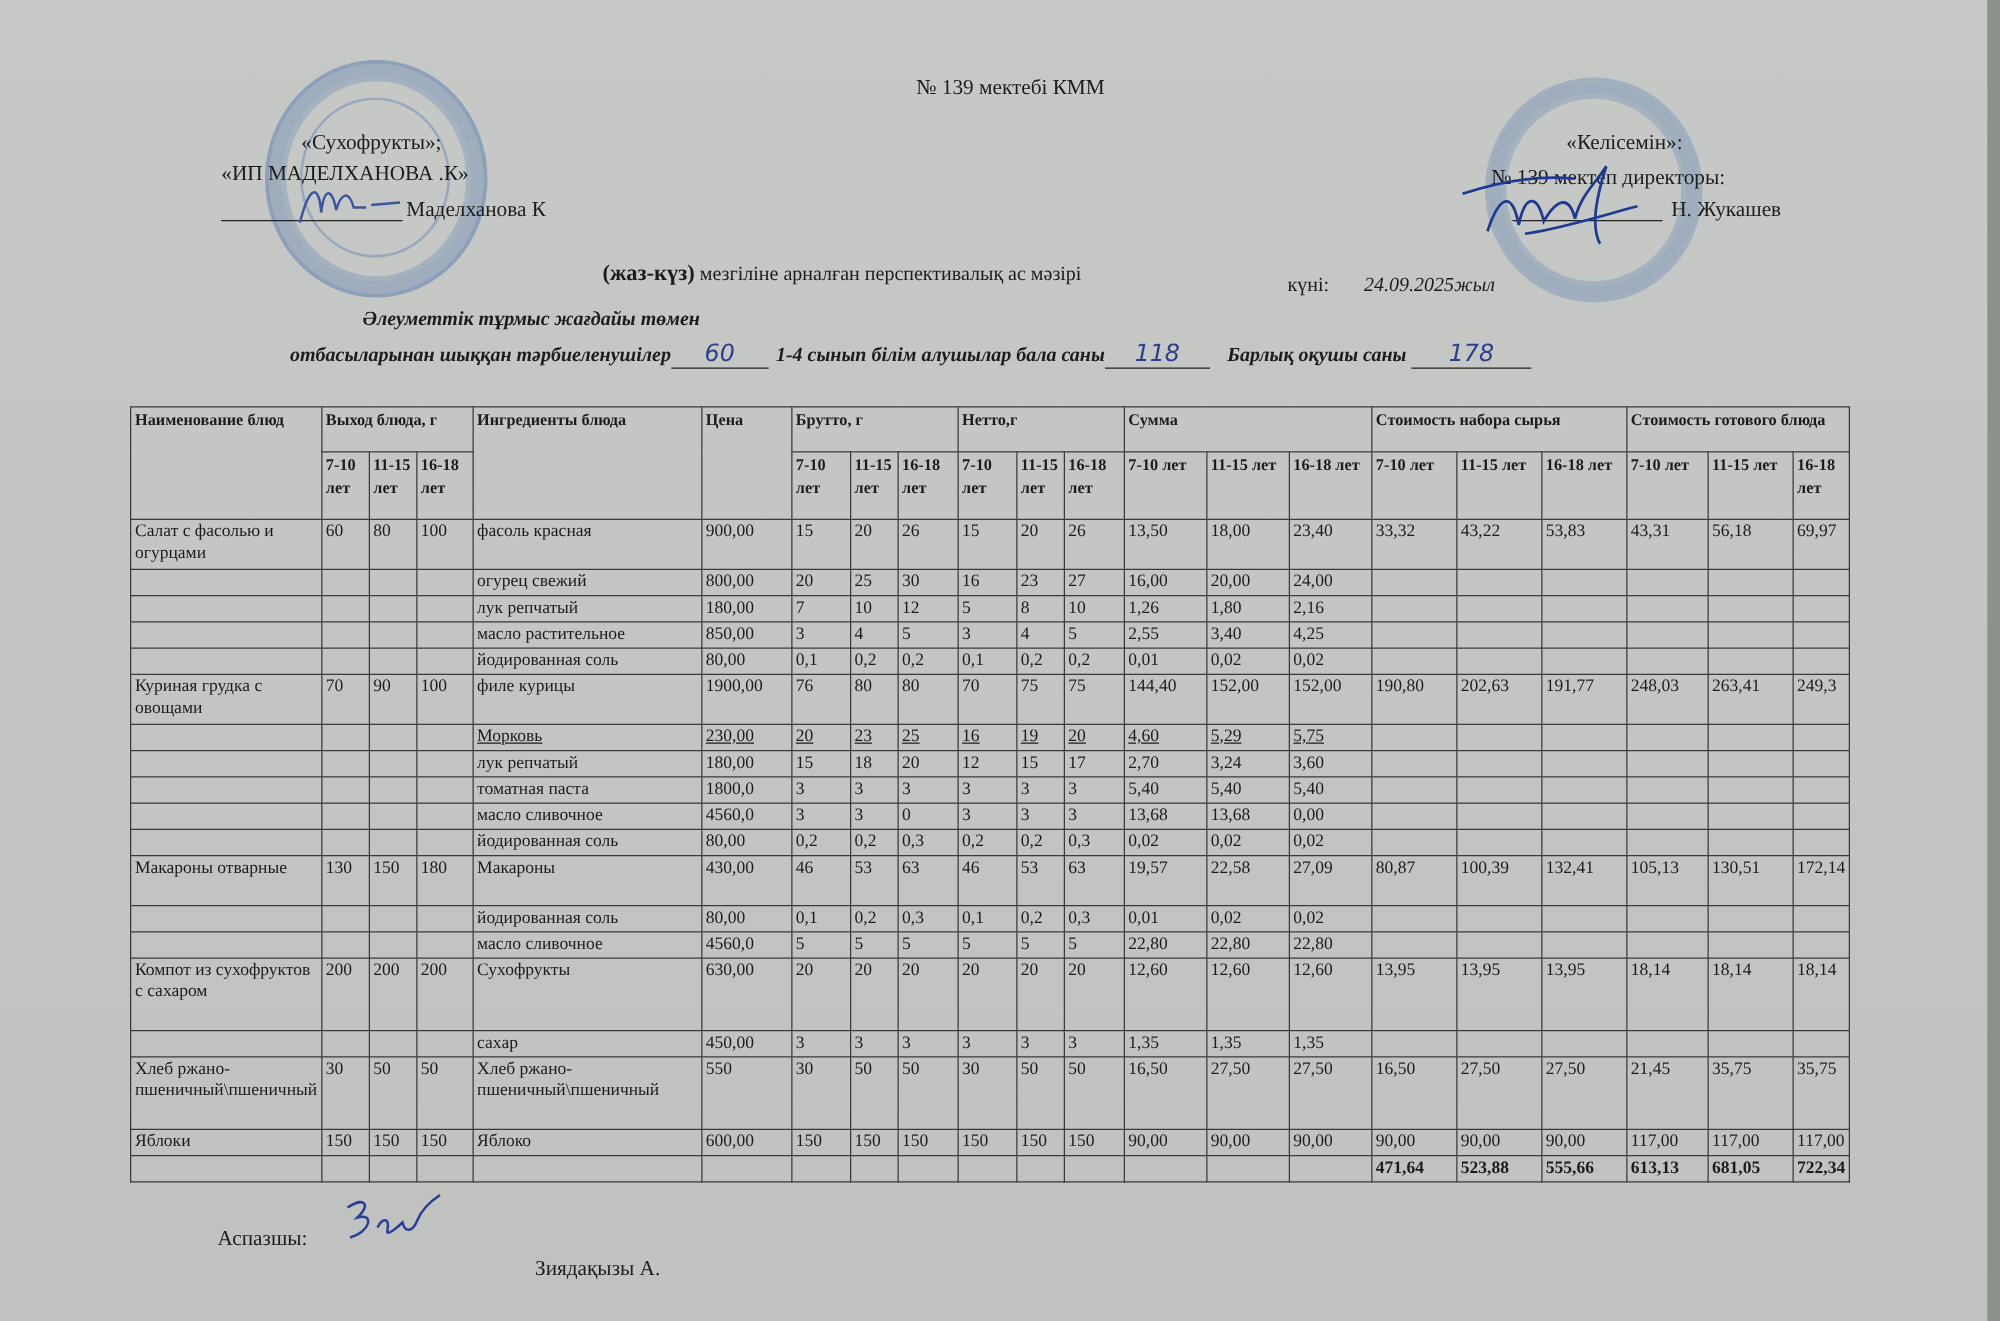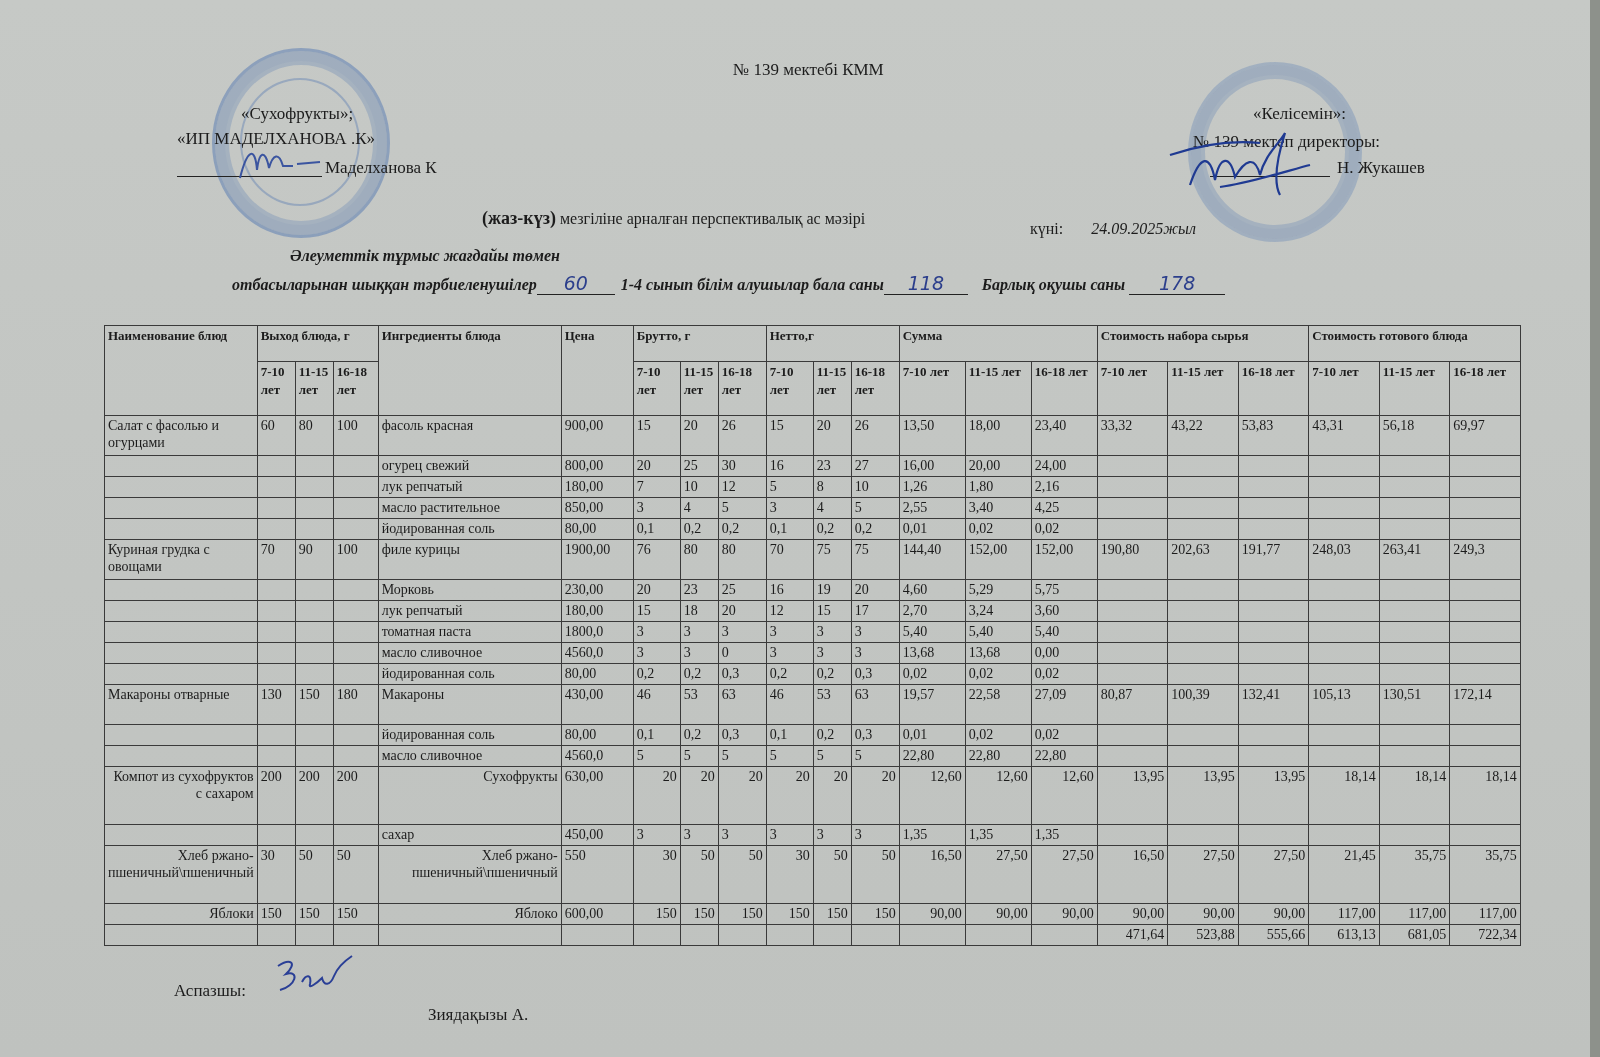--- a/index.html
+++ b/index.html
@@ -41,22 +41,22 @@
   table.menu {
     position:absolute; left:104px; top:325px;
     border-collapse:collapse; table-layout:fixed;
     font-size:14px; line-height:17px;
   }
   table.menu td, table.menu th {
     border:1px solid #3a3a3a; padding:1px 3px; vertical-align:top;
     text-align:left; overflow:hidden; white-space:normal;
   }
   table.menu th { font-weight:bold; font-size:13px; line-height:18px; }
-  table.menu td.c { text-align:right; }
-  table.menu tr.total td { font-weight:normal;padding-left:28px; }
+  table.menu td.c { text-align:left; }
+  table.menu tr.total td { font-weight:bold; }
   .footer { font-size:17px; }
 </style>
 </head>
 <body>
 
 <div class="paper"></div>
 <div class="edge"></div>
 
 <div class="stamp" style="left:212px;top:48px;width:172px;height:184px;"></div>
 <div class="stamp-inner" style="left:240px;top:78px;width:116px;height:124px;"></div>
@@ -285,21 +285,21 @@
         <td>144,40</td>
         <td>152,00</td>
         <td>152,00</td>
         <td>190,80</td>
         <td>202,63</td>
         <td>191,77</td>
         <td>248,03</td>
         <td>263,41</td>
         <td>249,3</td>
       </tr>
-      <tr style="height:21px;">
+      <tr style="height:21px;text-decoration:underline;">
         <td></td>
         <td></td>
         <td></td>
         <td></td>
         <td>Морковь</td>
         <td>230,00</td>
         <td>20</td>
         <td>23</td>
         <td>25</td>
         <td>16</td>

